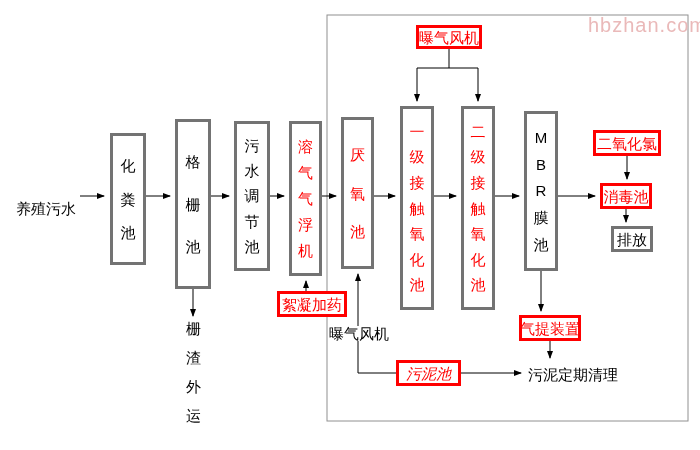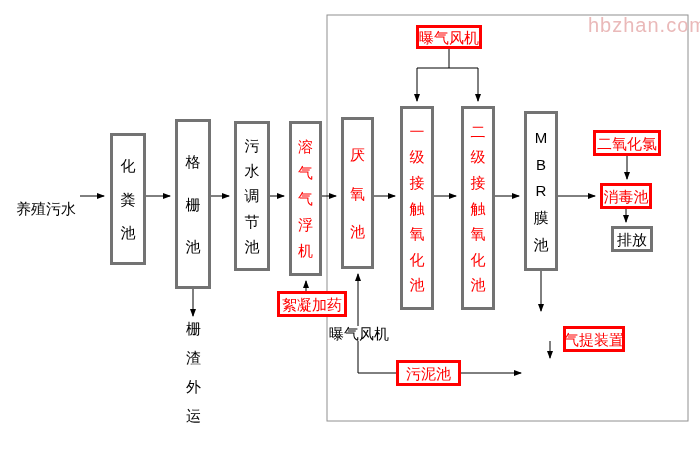--- a/index.html
+++ b/index.html
@@ -119,24 +119,25 @@
       <span>池</span>
     </div>
 
   <div class="box red redborder" style="left:416px;top:25px;width:66px;height:24px;">曝气风机</div>
   <div class="box red redborder" style="left:277px;top:291px;width:70px;height:26px;">絮凝加药</div>
 
   <div class="box red redborder" style="left:593px;top:130px;width:68px;height:26px;">二氧化氯</div>
   <div class="box red redborder" style="left:600px;top:183px;width:52px;height:26px;text-align:right;">消毒池</div>
   <div class="box" style="left:604px;top:226px;width:42px;height:26px;margin-left:7px;">排放</div>
 
-  <div class="box red redborder" style="left:519px;top:326px;width:62px;height:26px;margin-left:44px;">气提装置</div>
-  <div class="box red redborder" style="left:396px;top:360px;width:65px;height:26px;">污泥池</div>
+  <div class="box red redborder" style="left:519px;top:315px;width:62px;height:26px;">气提装置</div>
+  <div class="box red redborder" style="left:396px;top:360px;width:65px;height:26px;font-style:italic;">污泥池</div>
 
   <div class="lbl vlbl" style="left:185px;top:321px;width:17px;height:102px;">
       <span>栅</span>
       <span>渣</span>
       <span>外</span>
       <span>运</span>
     </div>
   <div class="lbl" style="left:329px;top:326px;">曝气风机</div>
+  <div class="lbl" style="left:528px;top:367px;">污泥定期清理</div>
 
 </div>
 
 </body></html>

